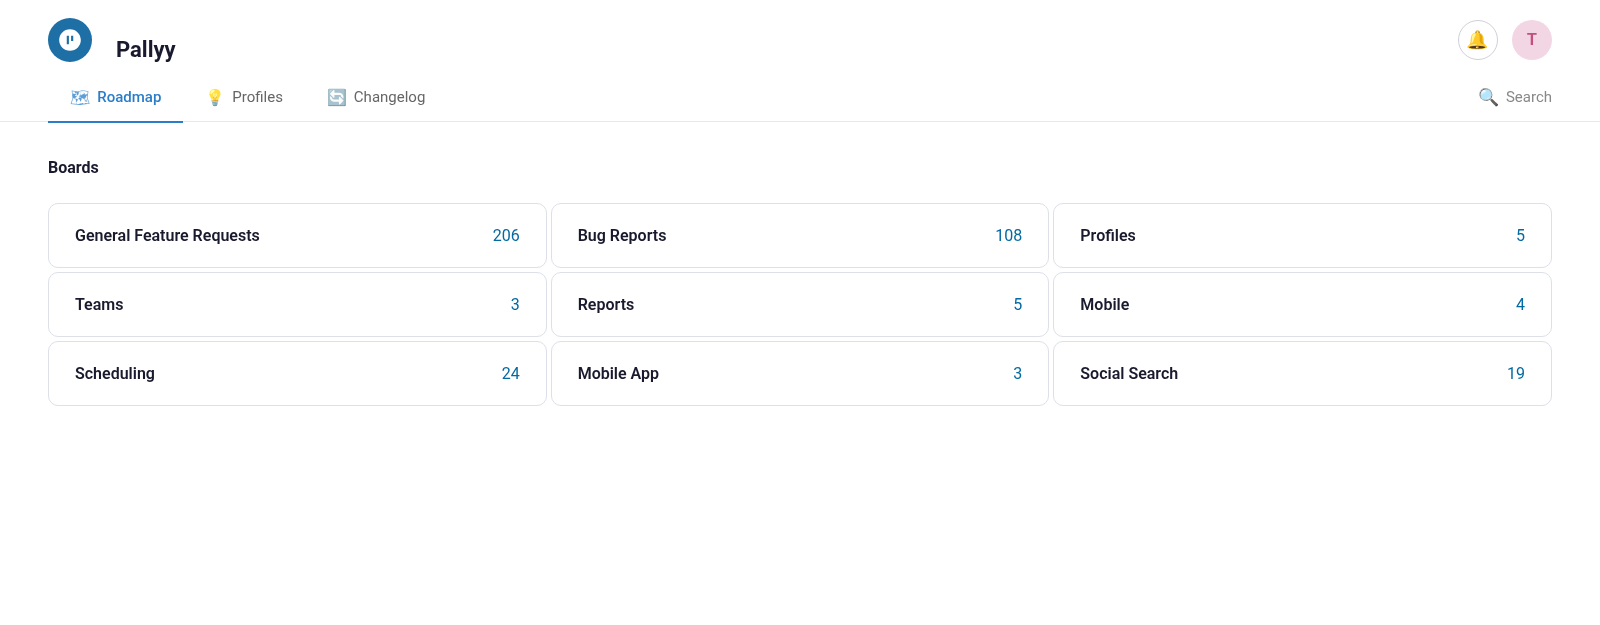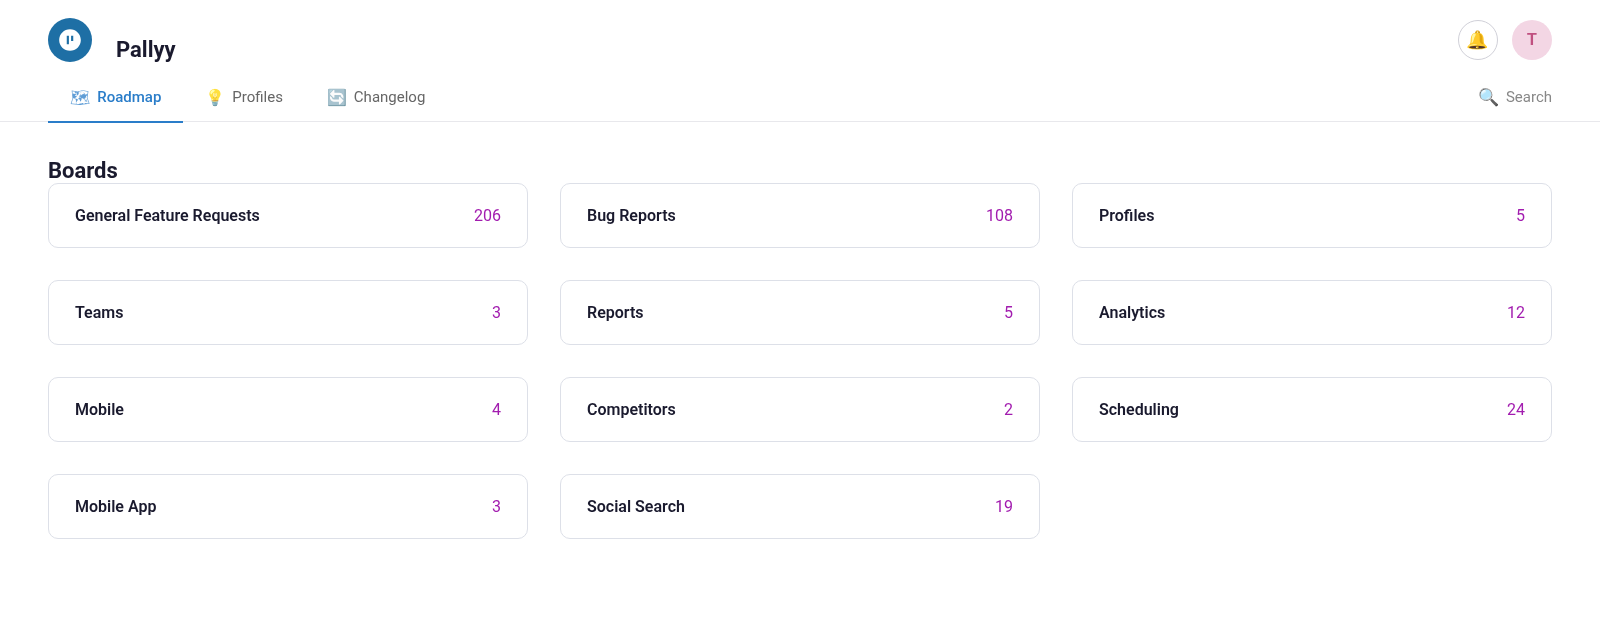--- a/index.html
+++ b/index.html
@@ -140,29 +140,30 @@
     .search-area .search-icon {
       font-size: 17px;
     }
 
     
     .main-content {
       padding: 36px 48px 0 48px;
     }
 
     .boards-title {
-      font-size: 22px;
+      font-size: 16px;
       font-weight: 700;
       color: #1a1a2e;
+      margin-bottom: 26px;
     }
 
     .boards-grid {
       display: grid;
       grid-template-columns: repeat(3, 1fr);
-      gap: 32px;
+      gap: 4px;
     }
 
     .board-card {
       border: 1.5px solid #dde0e8;
       border-radius: 10px;
       padding: 22px 26px;
       display: flex;
       align-items: center;
       justify-content: space-between;
       cursor: pointer;
@@ -171,21 +172,21 @@
     }
 
     .board-card-name {
       font-size: 16px;
       font-weight: 600;
       color: #1a1a2e;
     }
 
     .board-card-count {
       font-size: 16px;
-      color: #a21caf;
+      color: #0369a1;
       font-weight: 400;
     }
   </style>
 </head>
 <body>
 
 <div class="header">
   <div class="logo-area">
     <div class="logo-icon">
       <svg viewBox="0 0 24 24" xmlns="http://www.w3.org/2000/svg">
@@ -242,32 +243,24 @@
       </div>
       <div class="board-card">
         <span class="board-card-name">Teams</span>
         <span class="board-card-count">3</span>
       </div>
       <div class="board-card">
         <span class="board-card-name">Reports</span>
         <span class="board-card-count">5</span>
       </div>
       <div class="board-card">
-        <span class="board-card-name">Analytics</span>
-        <span class="board-card-count">12</span>
-      </div>
-      <div class="board-card">
         <span class="board-card-name">Mobile</span>
         <span class="board-card-count">4</span>
       </div>
       <div class="board-card">
-        <span class="board-card-name">Competitors</span>
-        <span class="board-card-count">2</span>
-      </div>
-      <div class="board-card">
         <span class="board-card-name">Scheduling</span>
         <span class="board-card-count">24</span>
       </div>
       <div class="board-card">
         <span class="board-card-name">Mobile App</span>
         <span class="board-card-count">3</span>
       </div>
       <div class="board-card">
         <span class="board-card-name">Social Search</span>
         <span class="board-card-count">19</span>

